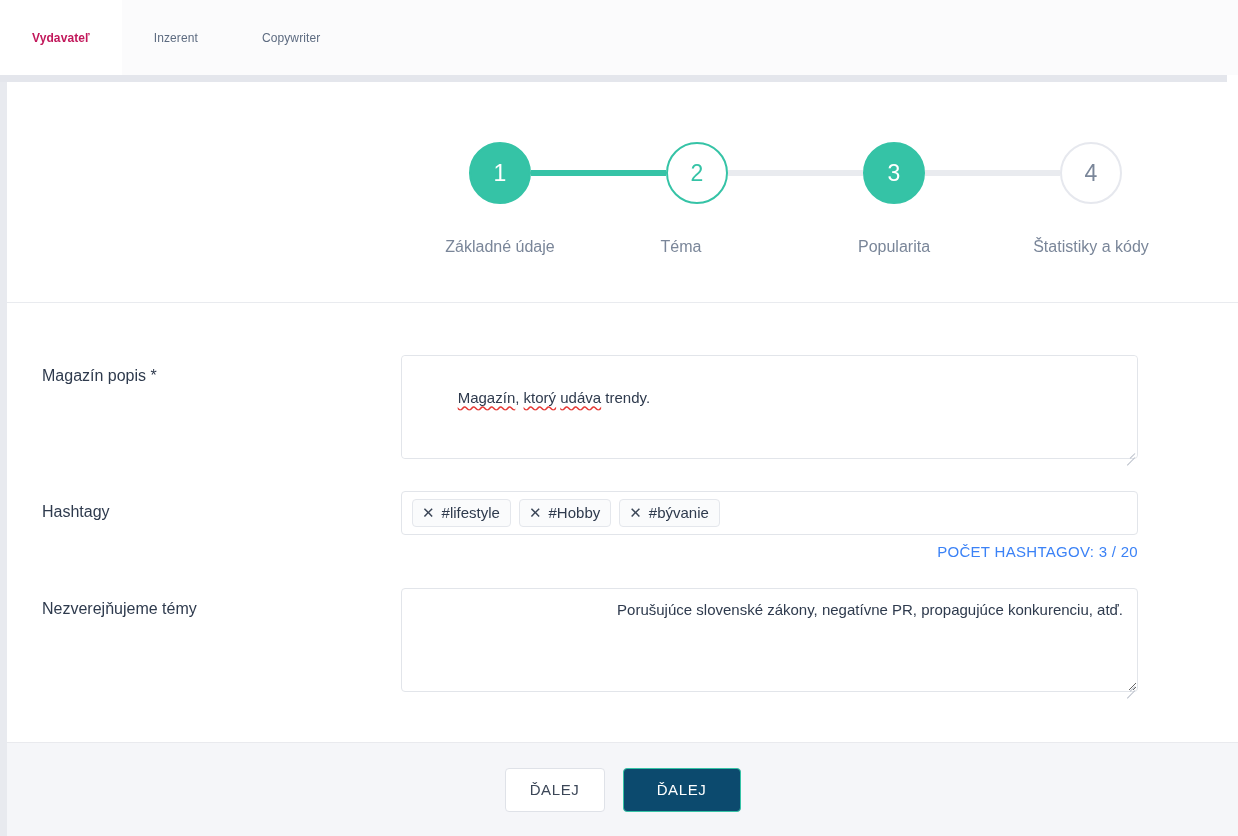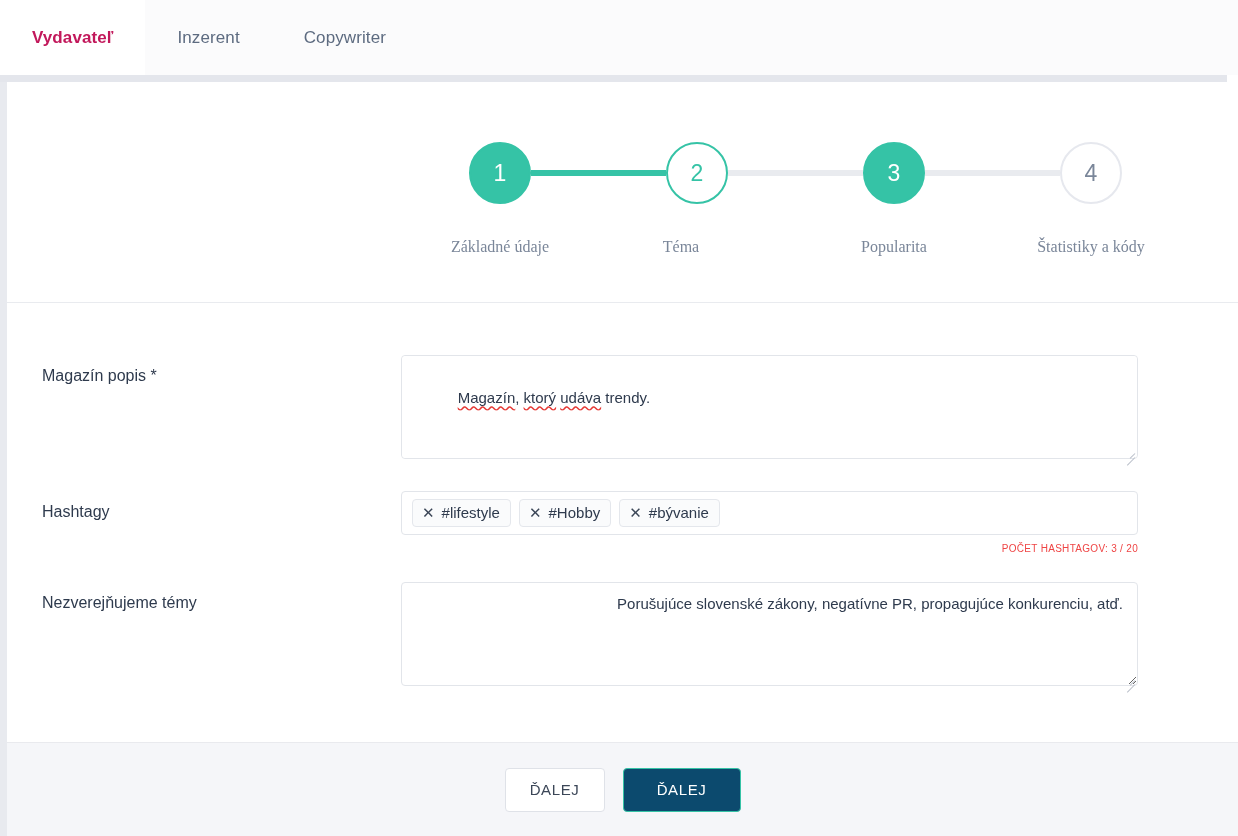--- a/index.html
+++ b/index.html
@@ -14,21 +14,21 @@
   
   .tabbar {
     position: absolute; top: 0; left: 0;
     width: 1238px; height: 75px;
     background: #fbfbfc;
     display: flex; align-items: stretch;
   }
   .tab {
     display: flex; align-items: center; justify-content: center;
     padding: 0 32px;
-    font-size: 17px;
+    font-size: 12px;
     color: #5d6b80;
     letter-spacing: .1px;
     cursor: pointer;
     height: 75px;
     background: transparent;
   }
   .tab.active {
     background: #ffffff;
     color: #c2185b;
     font-weight: bold;
@@ -119,21 +119,20 @@
     top: 96px; left: 0; width: 638px;
     height: 24px;
   }
   .step-label {
     position: absolute;
     font-size: 16px;
     color: #7a8699;
     white-space: nowrap;
     text-align: center;
     transform: translateX(-50%);
-    font-family: Liberation Serif, serif;
   }
   .lab-1 { left: 35px; }
   .lab-2 { left: 216px; }
   .lab-3 { left: 429px; }
   .lab-4 { left: 626px; }
 
   
   .form {
     position: relative;
     padding: 52px 0 0 0;
@@ -230,22 +229,22 @@
   }
   .chip .x {
     font-size: 15px;
     color: #3b4657;
     line-height: 1;
     cursor: pointer;
   }
   .hash-counter {
     width: 737px;
     text-align: right;
-    font-size: 10px;
-    color: #ef4444;
+    font-size: 15px;
+    color: #3b82f6;
     letter-spacing: .3px;
     margin-top: 8px;
   }
 
   
   .footer {
     position: absolute;
     top: 742px; left: 7px;
     width: 1231px; height: 94px;
     background: #f5f6f9;

